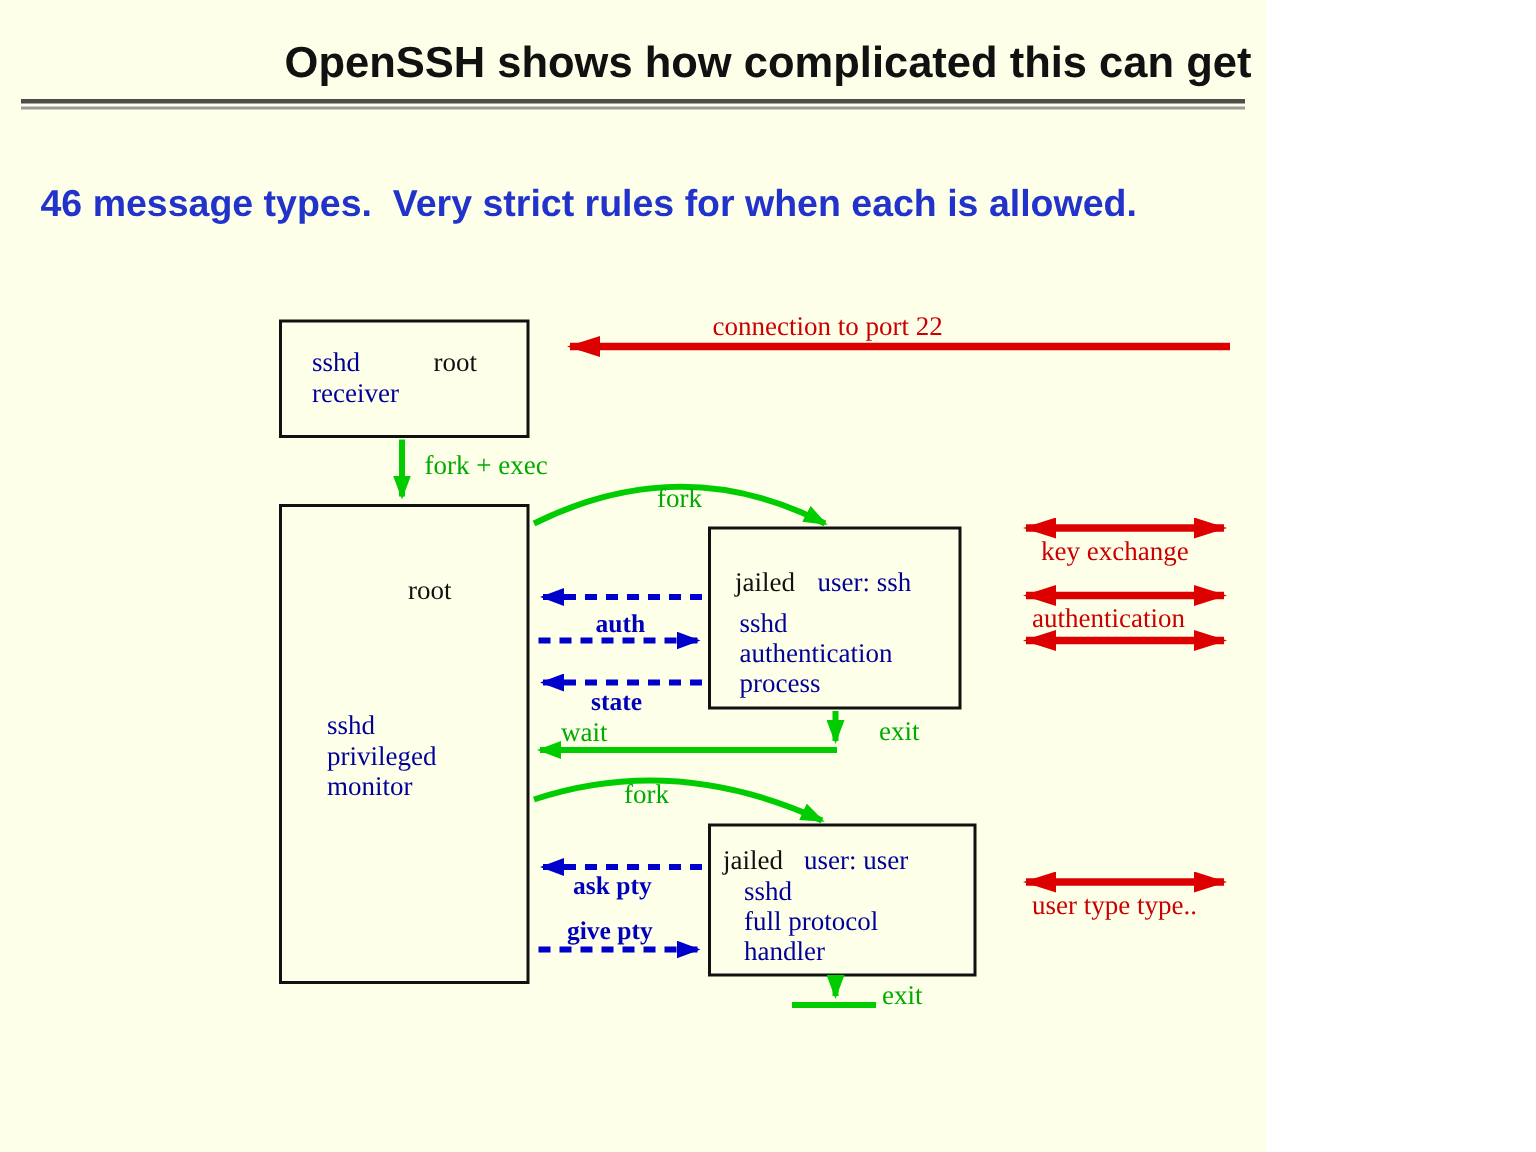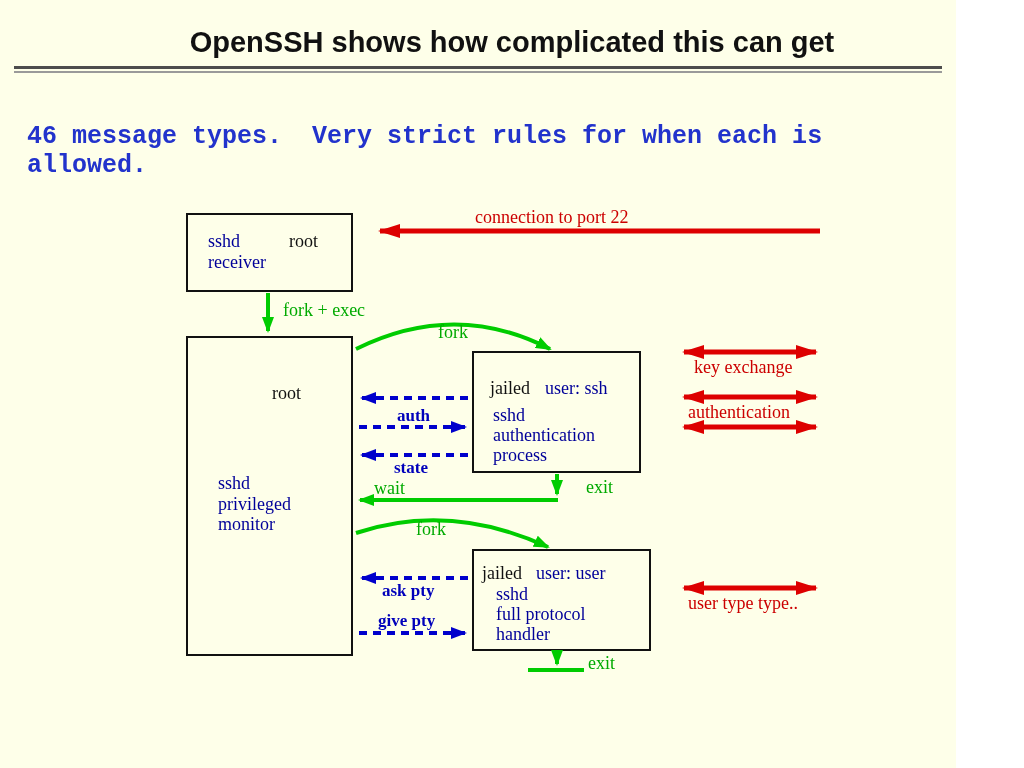--- a/index.html
+++ b/index.html
@@ -1,38 +1,37 @@
 <!DOCTYPE html>
 <html><head>
 <meta charset="utf-8">
 <style>
   html,body{margin:0;padding:0;}
   #slide{
     position:relative;
-    width:956px;height:768px;
+    width:844px;height:768px;
     background:#feffe9;
     overflow:hidden;
     font-family:"Liberation Sans", sans-serif;
   }
   .title{
     position:absolute;top:26px;left:0;width:1024px;
     text-align:center;
     font-size:29px;font-weight:bold;color:#111;
     letter-spacing:0px;
   }
   .title-rule{
     position:absolute;left:14px;right:14px;top:66px;height:2px;
     border-top:3px solid #4d4d4d;
     border-bottom:2px solid #9a9a9a;
   }
   .subtitle{
     position:absolute;left:27px;top:122px;
     font-size:25px;font-weight:bold;color:#2233cc;
     white-space:pre-wrap;
-    font-family:Liberation Mono, monospace;
   }
   .footer-url{
     position:absolute;left:34px;top:702px;
     font-family:"Liberation Mono", monospace;
     font-size:27px;color:#bb00bb;letter-spacing:1px;
   }
   svg.diagram{position:absolute;left:0;top:0;}
   svg text{font-family:"Liberation Serif", serif;font-size:18px;}
   .t-navy{fill:#000099;}
   .t-black{fill:#111111;}

